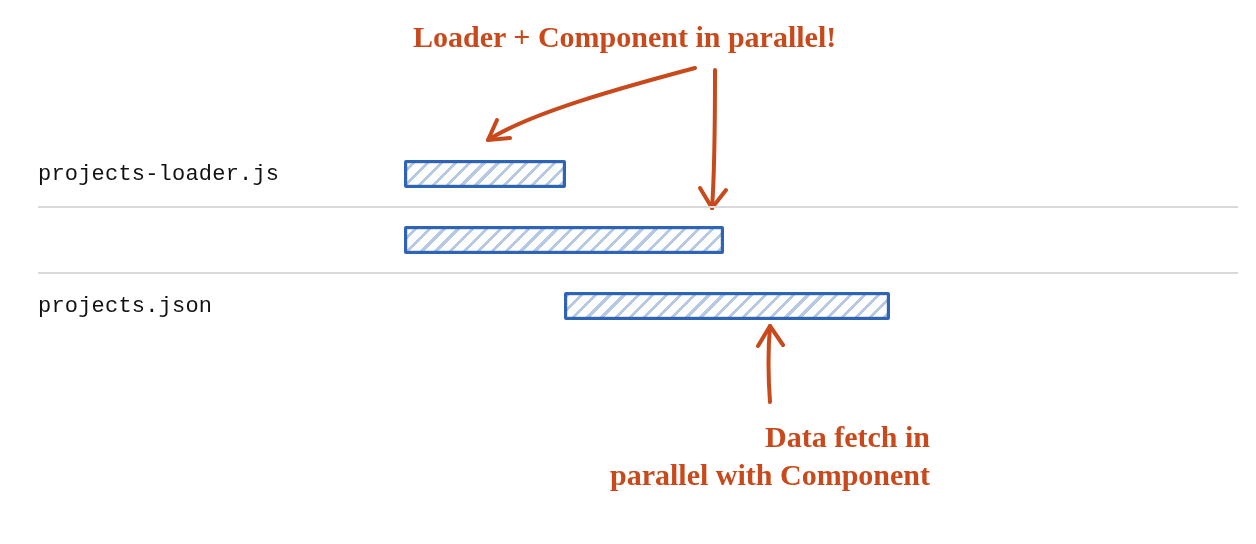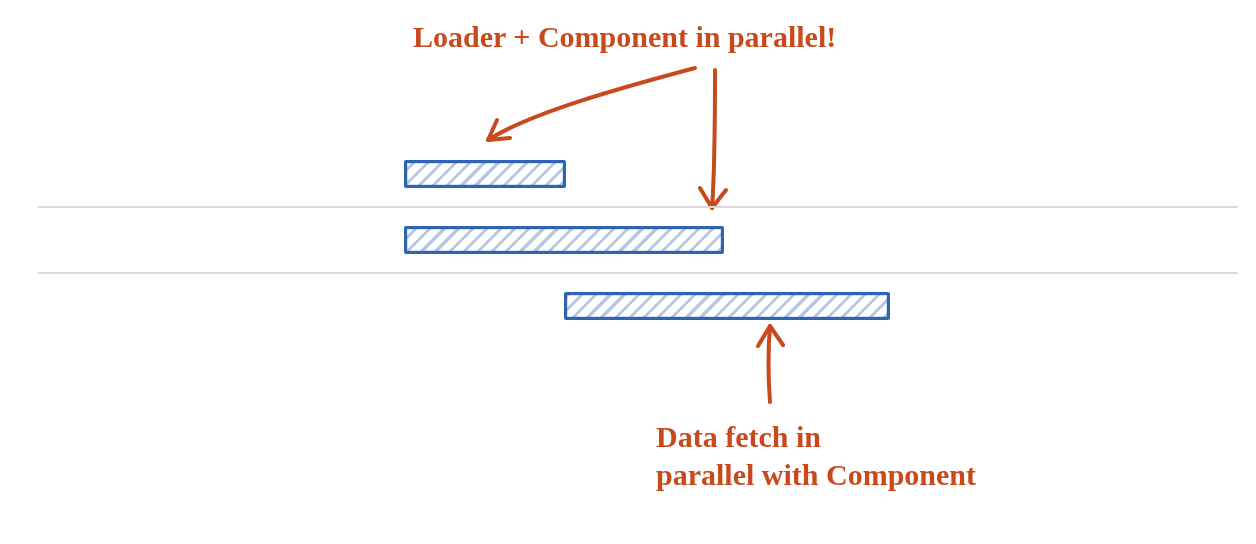--- a/index.html
+++ b/index.html
@@ -48,21 +48,21 @@
     );
     box-shadow: 0 0 0 0.5px rgba(47,99,180,0.4) inset;
   }
   .annotation {
     position: absolute;
     font-family: "Comic Sans MS", "Marker Felt", "Segoe Script", cursive;
     color: #c8491b;
     font-size: 30px;
     line-height: 1.25;
     font-weight: 600;
-    text-align: left;
+    text-align: right;
     white-space: pre;
   }
   .arrow {
     position: absolute;
     overflow: visible;
   }
   .arrow path, .arrow line {
     stroke: #c8491b;
     stroke-width: 4;
     fill: none;
@@ -78,32 +78,34 @@
 <svg class="arrow" style="left:470px; top:58px; width:260px; height:170px;">
 
   <path d="M 225 10 C 150 30, 60 55, 18 82"></path>
   <path d="M 18 82 l 22 -2 M 18 82 l 9 -20"></path>
 
   <path d="M 245 12 C 245 60, 245 110, 242 150"></path>
   <path d="M 242 150 l -12 -20 M 242 150 l 14 -18"></path>
 </svg>
 
 <div class="row" style="top:148px;">
+  <span class="label">projects-loader.js</span>
   <div class="bar" style="left:366px; width:162px;"></div>
 </div>
 <div class="divider" style="top:206px;"></div>
 
 <div class="row" style="top:214px;">
   <div class="bar" style="left:366px; width:320px;"></div>
 </div>
 <div class="divider" style="top:272px;"></div>
 
 <div class="row" style="top:280px;">
+  <span class="label">projects.json</span>
   <div class="bar" style="left:526px; width:326px;"></div>
 </div>
 
 <svg class="arrow" style="left:740px; top:320px; width:60px; height:90px;">
   <path d="M 30 82 C 28 55, 28 30, 30 6"></path>
   <path d="M 30 6 l -12 20 M 30 6 l 13 19"></path>
 </svg>
 
-<div class="annotation" style="left:610px; top:418px;margin-left:46px;">Data fetch in
+<div class="annotation" style="left:610px; top:418px;">Data fetch in
 parallel with Component</div>
 
 </body></html>

